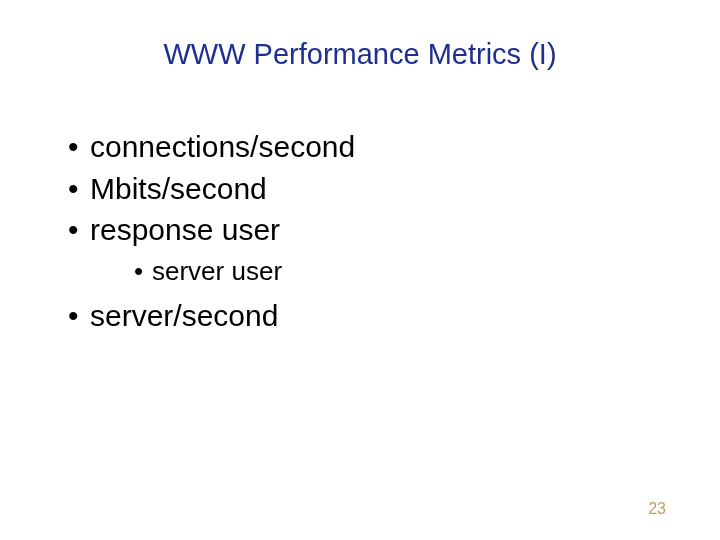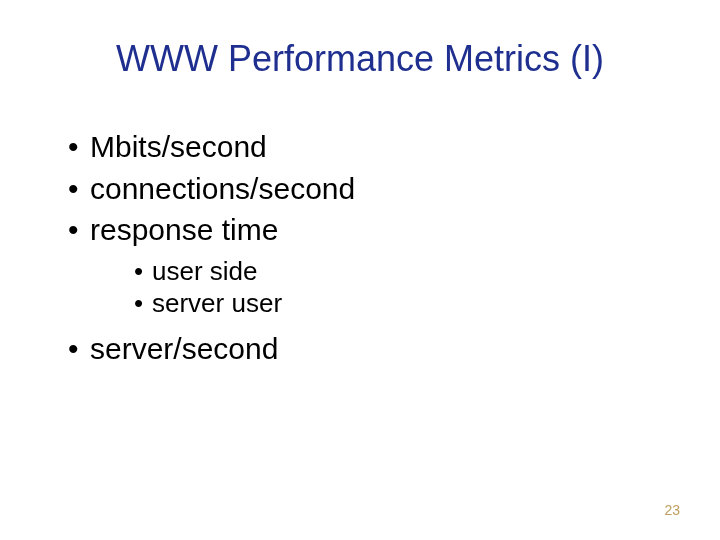--- a/index.html
+++ b/index.html
@@ -17,21 +17,21 @@
     width: 720px;
     height: 540px;
     box-sizing: border-box;
   }
   .title {
     position: absolute;
     top: 38px;
     left: 0;
     width: 720px;
     text-align: center;
-    font-size: 36px;
+    font-size: 29px;
     color: #1f2f8f;
     font-weight: 400;
   }
   .body {
     position: absolute;
     top: 128px;
     left: 60px;
     right: 60px;
   }
   .b1 {
@@ -59,38 +59,37 @@
   }
   .b2::before {
     content: "•";
     display: inline-block;
     width: 18px;
     text-indent: 0;
   }
   .pagenum {
     position: absolute;
     bottom: 22px;
-    right: 40px;
-    font-size: 14px;
+    right: 54px;
+    font-size: 16px;
     color: #bfa060;
   }
 </style>
 </head>
 <body>
 
 <div class="slide">
 
   <div class="title">WWW Performance Metrics (I)</div>
 
   <div class="body">
+    <p class="b1">connections/second</p>
     <p class="b1">Mbits/second</p>
-    <p class="b1">connections/second</p>
-    <p class="b1">response time</p>
+    <p class="b1">response user</p>
     <div class="b2-group">
-      <p class="b2">user side</p>
       <p class="b2">server user</p>
     </div>
     <p class="b1">server/second</p>
   </div>
 
   <div class="pagenum">23</div>
 
 </div>
 
 </body></html>

